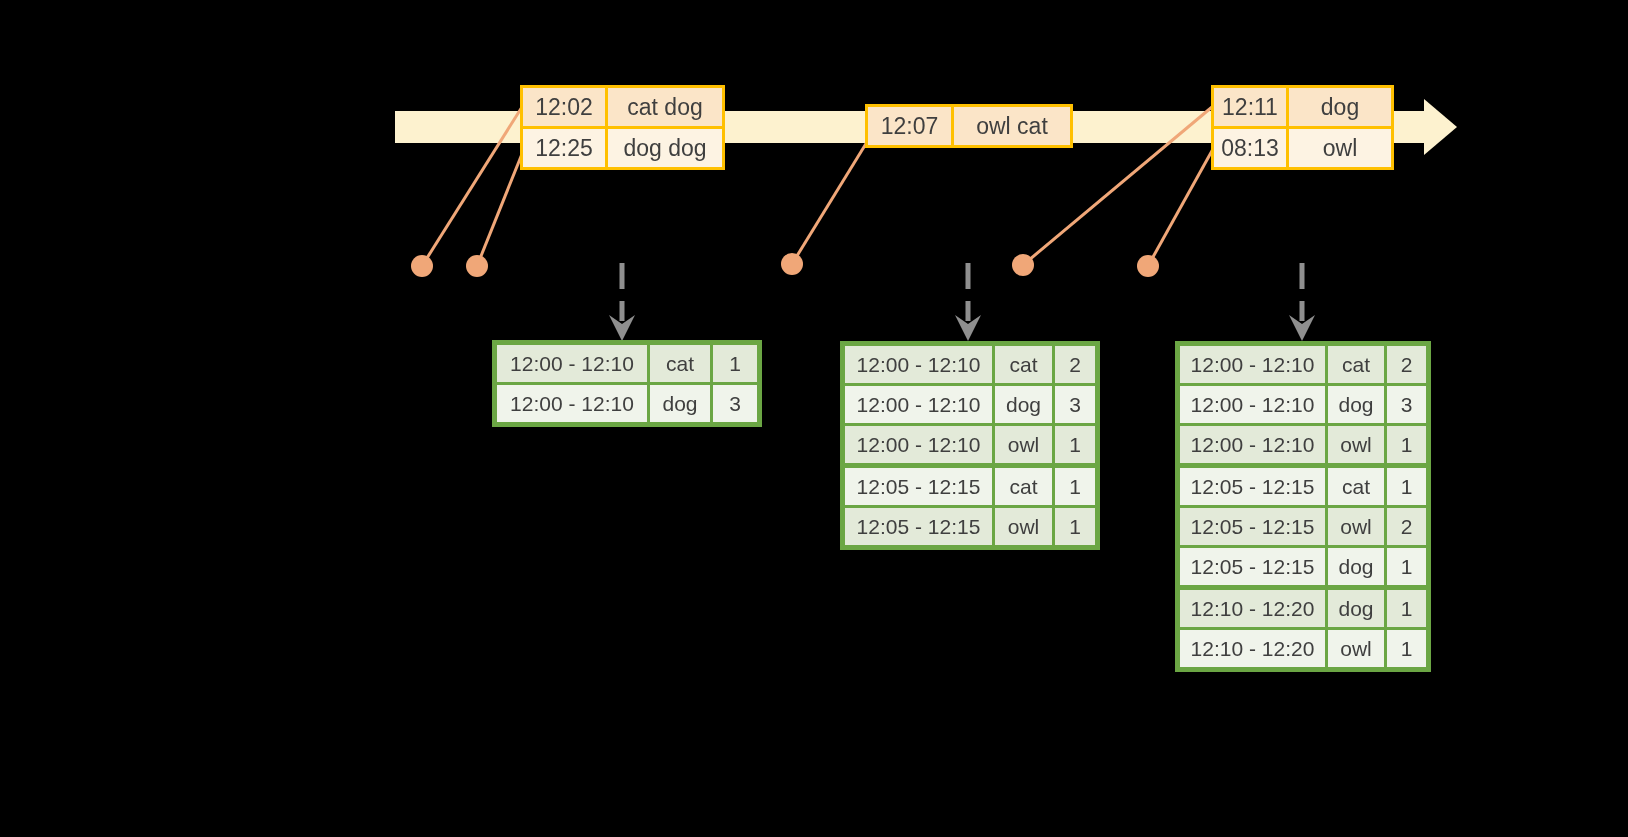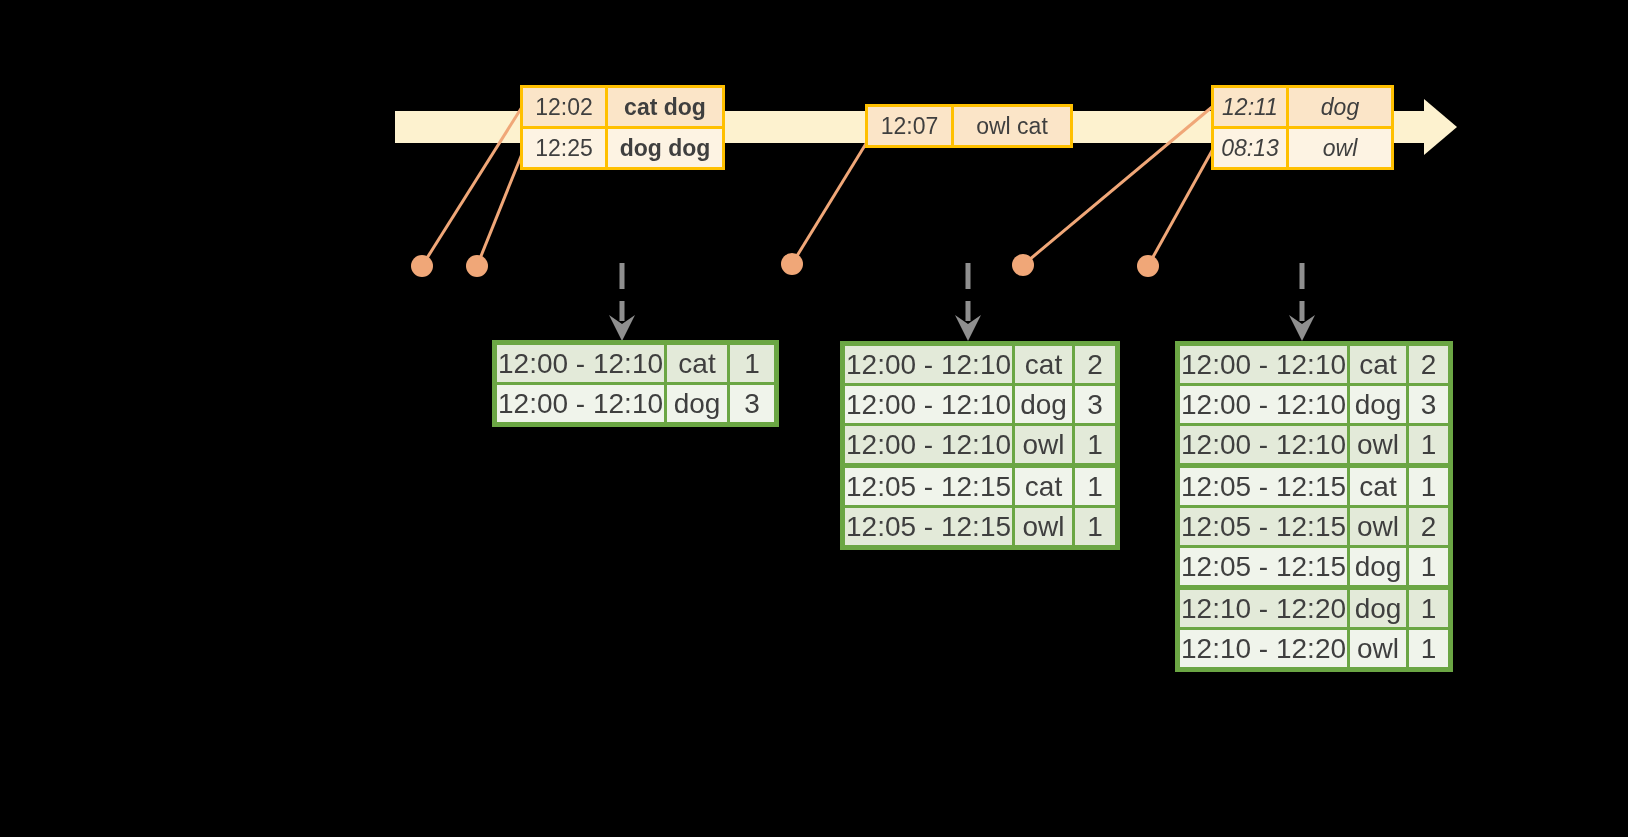--- a/index.html
+++ b/index.html
@@ -19,25 +19,25 @@
   .dash{stroke:var(--gray);stroke-width:5;fill:none;}
   .dashhead{fill:var(--gray);}
 
   table{border-collapse:collapse;position:absolute;table-layout:fixed;}
   td{text-align:center;vertical-align:middle;overflow:hidden;white-space:nowrap;}
 
   .etable{font-size:23px;}
   .etable td{border:3px solid var(--orange-border);height:36px;}
   .etable .peach td{background:var(--peach);}
   .etable .cream td{background:var(--cream);}
-  .e1 .tcol{width:80px;} .e1 .wcol{width:112px;font-weight:bold;}
+  .e1 .tcol{width:80px;} .e1 .wcol{width:112px;}
   .e2 .tcol{width:81px;} .e2 .wcol{width:114px;}
   .e3 .tcol{width:70px;} .e3 .wcol{width:100px;}
 
-  .rtable{font-size:28px;border:5px solid var(--green-border);}
+  .rtable{font-size:21px;border:5px solid var(--green-border);}
   .rtable td{border:3px solid var(--green-border);height:35px;}
   .rtable tr:nth-child(odd) td{background:var(--green-dark);}
   .rtable tr:nth-child(even) td{background:var(--green-light);}
   .rtable .group-start td{border-top:5px solid var(--green-border);}
   .r1 .wincol{width:148px;} .r1 .wordcol{width:58px;} .r1 .cntcol{width:42px;}
   .r2 .wincol{width:145px;} .r2 .wordcol{width:55px;} .r2 .cntcol{width:38px;}
   .r3 .wincol{width:143px;} .r3 .wordcol{width:54px;} .r3 .cntcol{width:37px;}
 </style>
 </head>
 <body>
@@ -84,21 +84,21 @@
 
   <table class="etable e2" style="left:865px;top:81px;">
     <tbody>
         <tr class="peach">
       <td class="tcol">12:07</td>
       <td class="wcol">owl cat</td>
     </tr>
   </tbody>
     </table>
 
-  <table class="etable e3" style="left:1211px;top:62px;font-style:italic;">
+  <table class="etable e3" style="left:1211px;top:62px;">
     <tbody>
         <tr class="peach">
       <td class="tcol">12:11</td>
       <td class="wcol">dog</td>
     </tr>
     <tr class="cream">
       <td class="tcol">08:13</td>
       <td class="wcol">owl</td>
     </tr>
   </tbody>

